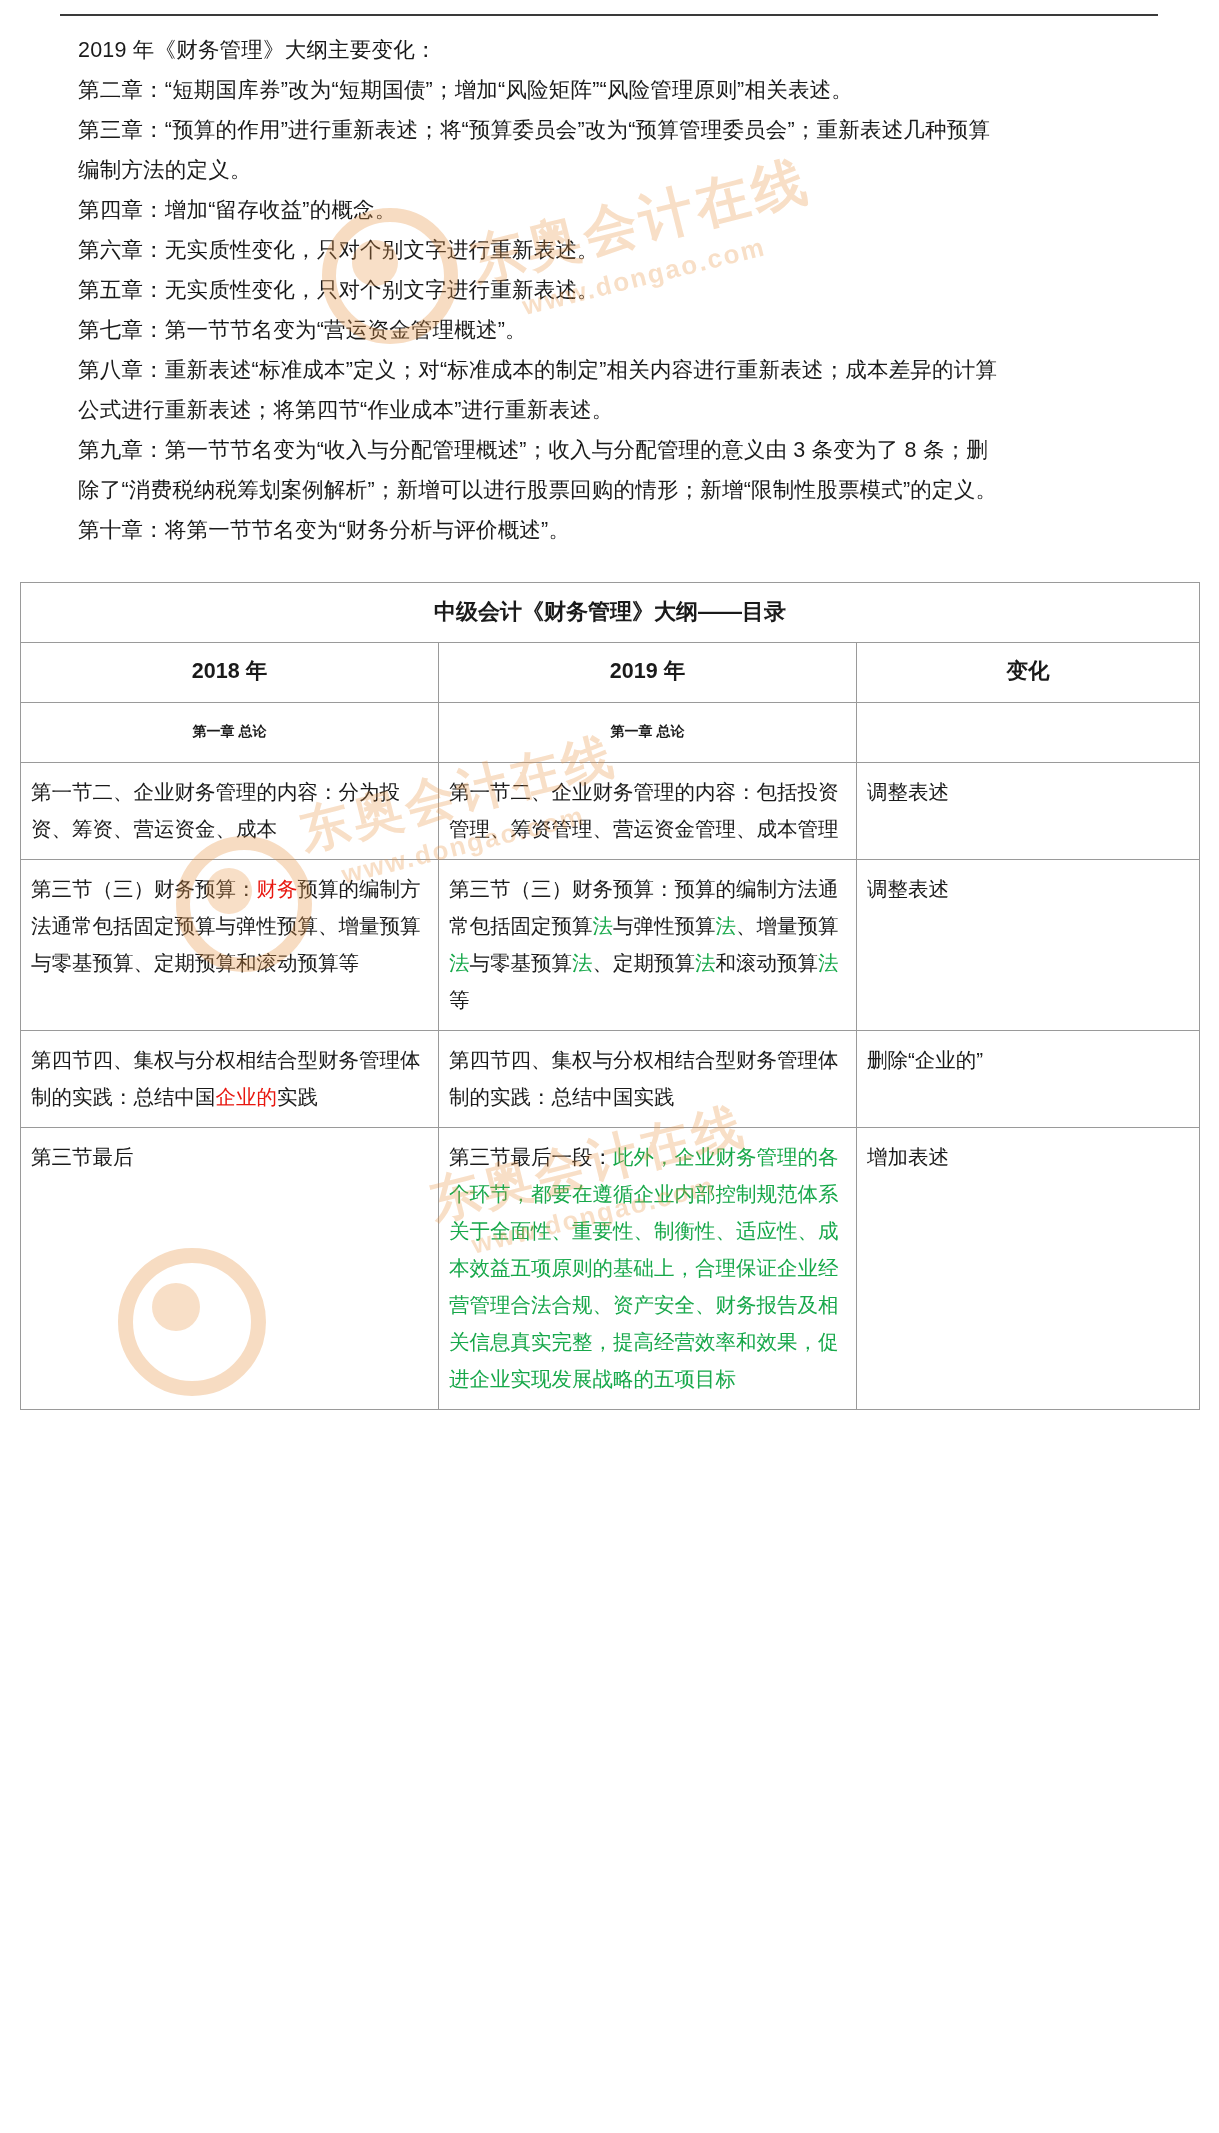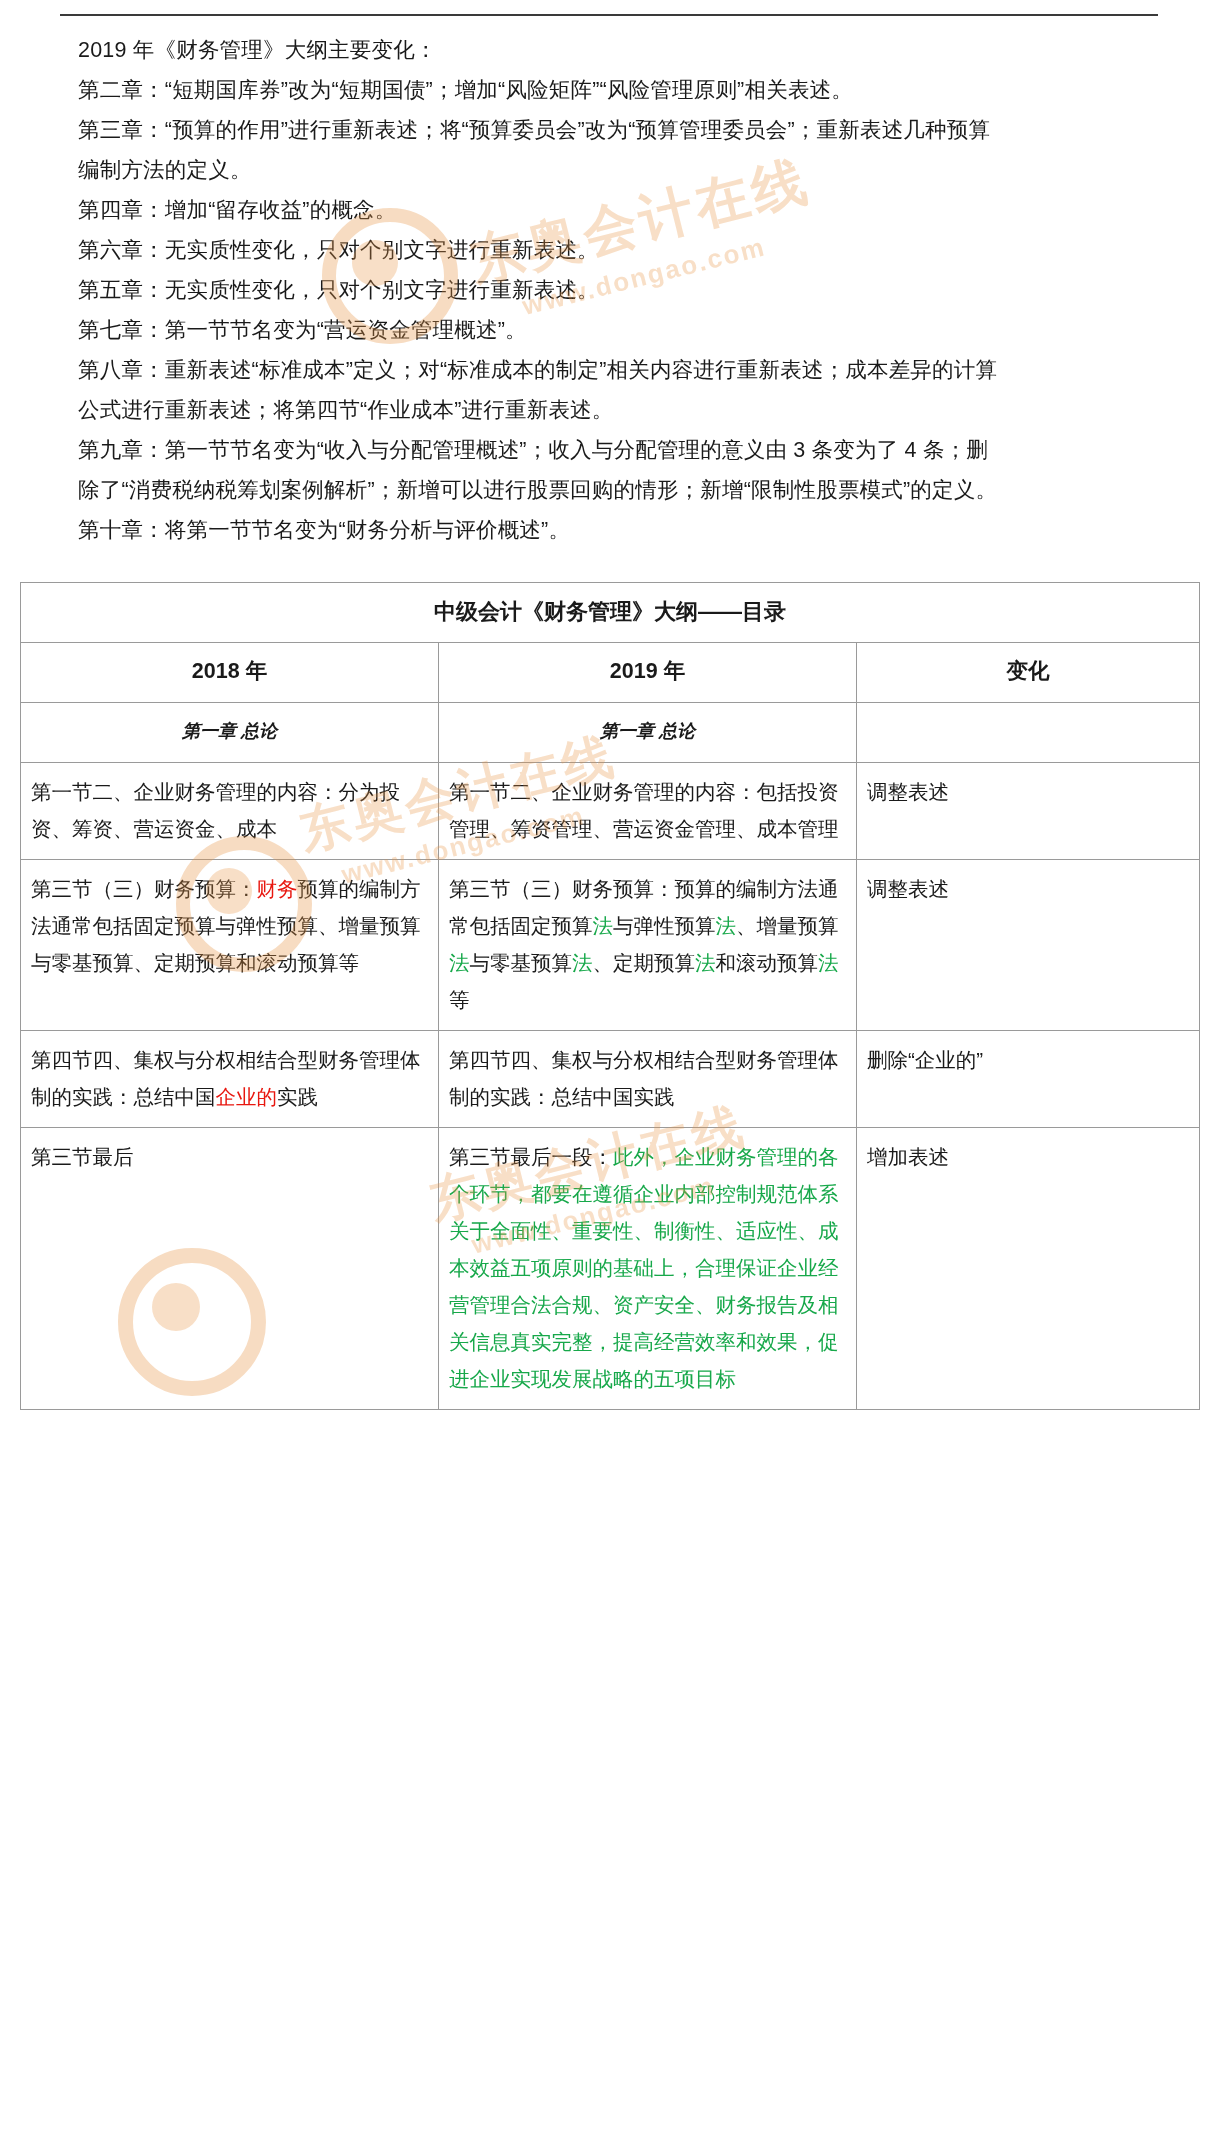--- a/index.html
+++ b/index.html
@@ -77,23 +77,22 @@
   }
   .year-row td {
     text-align: center;
     font-weight: bold;
     font-size: 21.5px;
     padding: 12px 10px;
   }
   .chapter-row td {
     text-align: center;
     font-weight: bold;
-    font-size: 18px;
+    font-size: 14px;
     padding: 10px;
-    font-style: italic;
   }
   .chapter-row td.blank {
     border-left: 1px solid #9a9a9a;
   }
 
   .red { color: #e8170f; }
   .green { color: #17a84a; }
 
   
   .wm {
@@ -176,21 +175,21 @@
 
   <div class="intro">
     <p>2019 年《财务管理》大纲主要变化：</p>
     <p>第二章：“短期国库券”改为“短期国债”；增加“风险矩阵”“风险管理原则”相关表述。</p>
     <p>第三章：“预算的作用”进行重新表述；将“预算委员会”改为“预算管理委员会”；重新表述几种预算编制方法的定义。</p>
     <p>第四章：增加“留存收益”的概念。</p>
     <p>第六章：无实质性变化，只对个别文字进行重新表述。</p>
     <p>第五章：无实质性变化，只对个别文字进行重新表述。</p>
     <p>第七章：第一节节名变为“营运资金管理概述”。</p>
     <p>第八章：重新表述“标准成本”定义；对“标准成本的制定”相关内容进行重新表述；成本差异的计算公式进行重新表述；将第四节“作业成本”进行重新表述。</p>
-    <p>第九章：第一节节名变为“收入与分配管理概述”；收入与分配管理的意义由 3 条变为了 4 条；删除了“消费税纳税筹划案例解析”；新增可以进行股票回购的情形；新增“限制性股票模式”的定义。</p>
+    <p>第九章：第一节节名变为“收入与分配管理概述”；收入与分配管理的意义由 3 条变为了 8 条；删除了“消费税纳税筹划案例解析”；新增可以进行股票回购的情形；新增“限制性股票模式”的定义。</p>
     <p>第十章：将第一节节名变为“财务分析与评价概述”。</p>
   </div>
 
   <div class="table-wrap">
     <table class="outline">
       <colgroup>
         <col class="col1">
           <col class="col2">
           <col class="col3">
       </colgroup>

